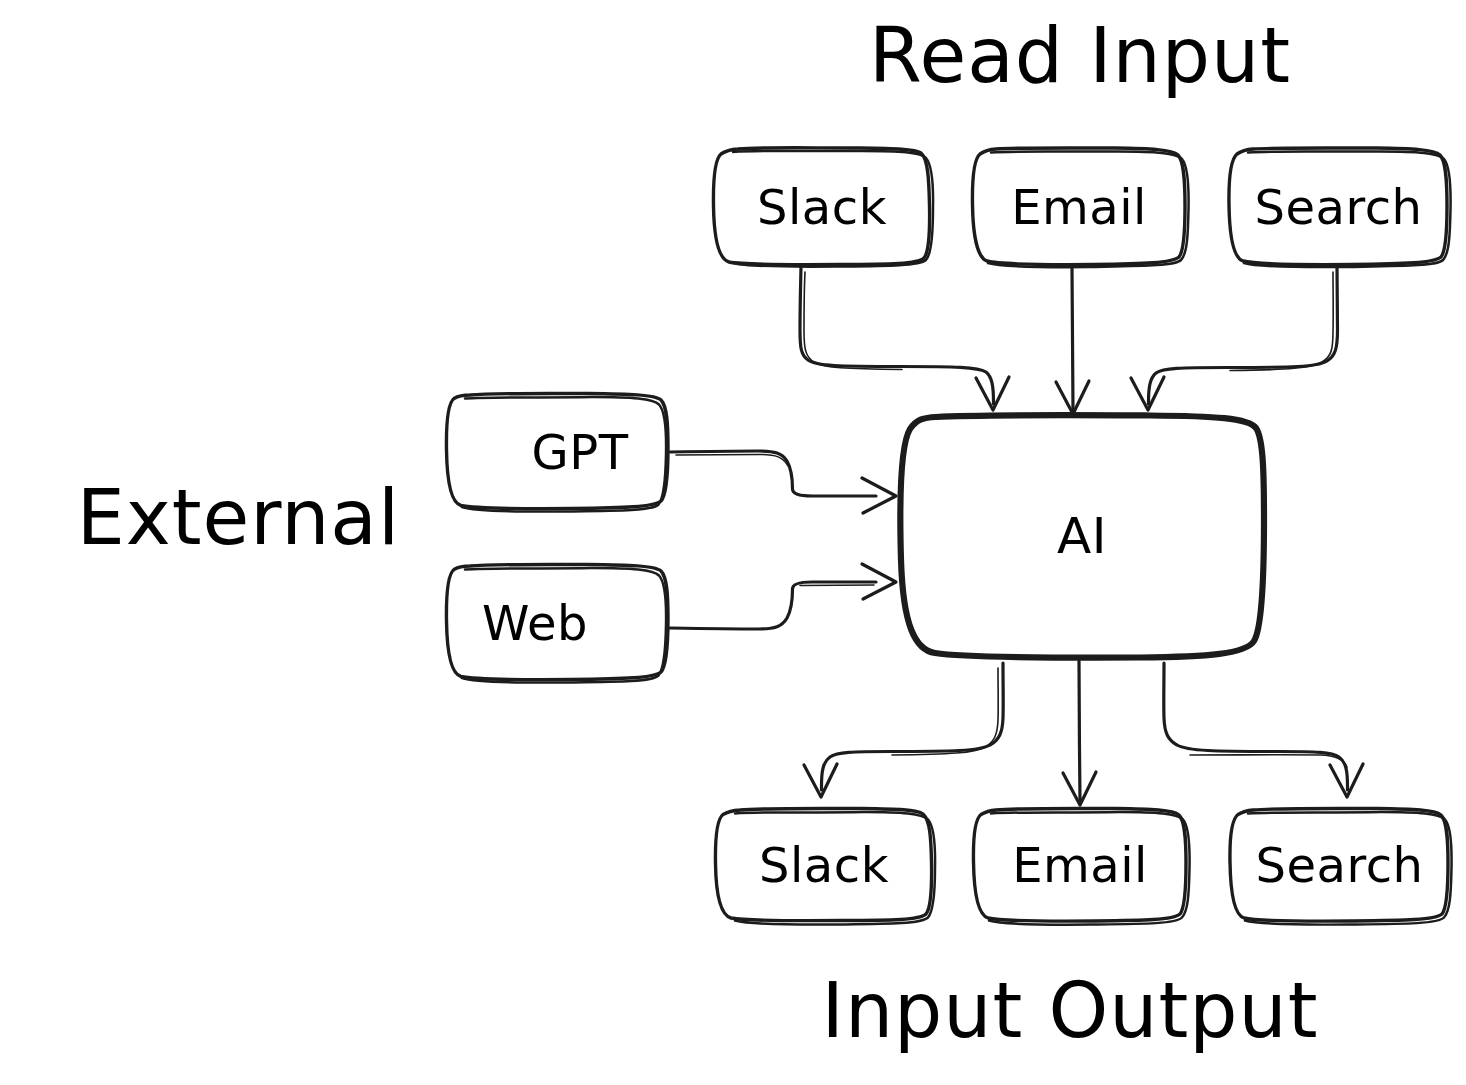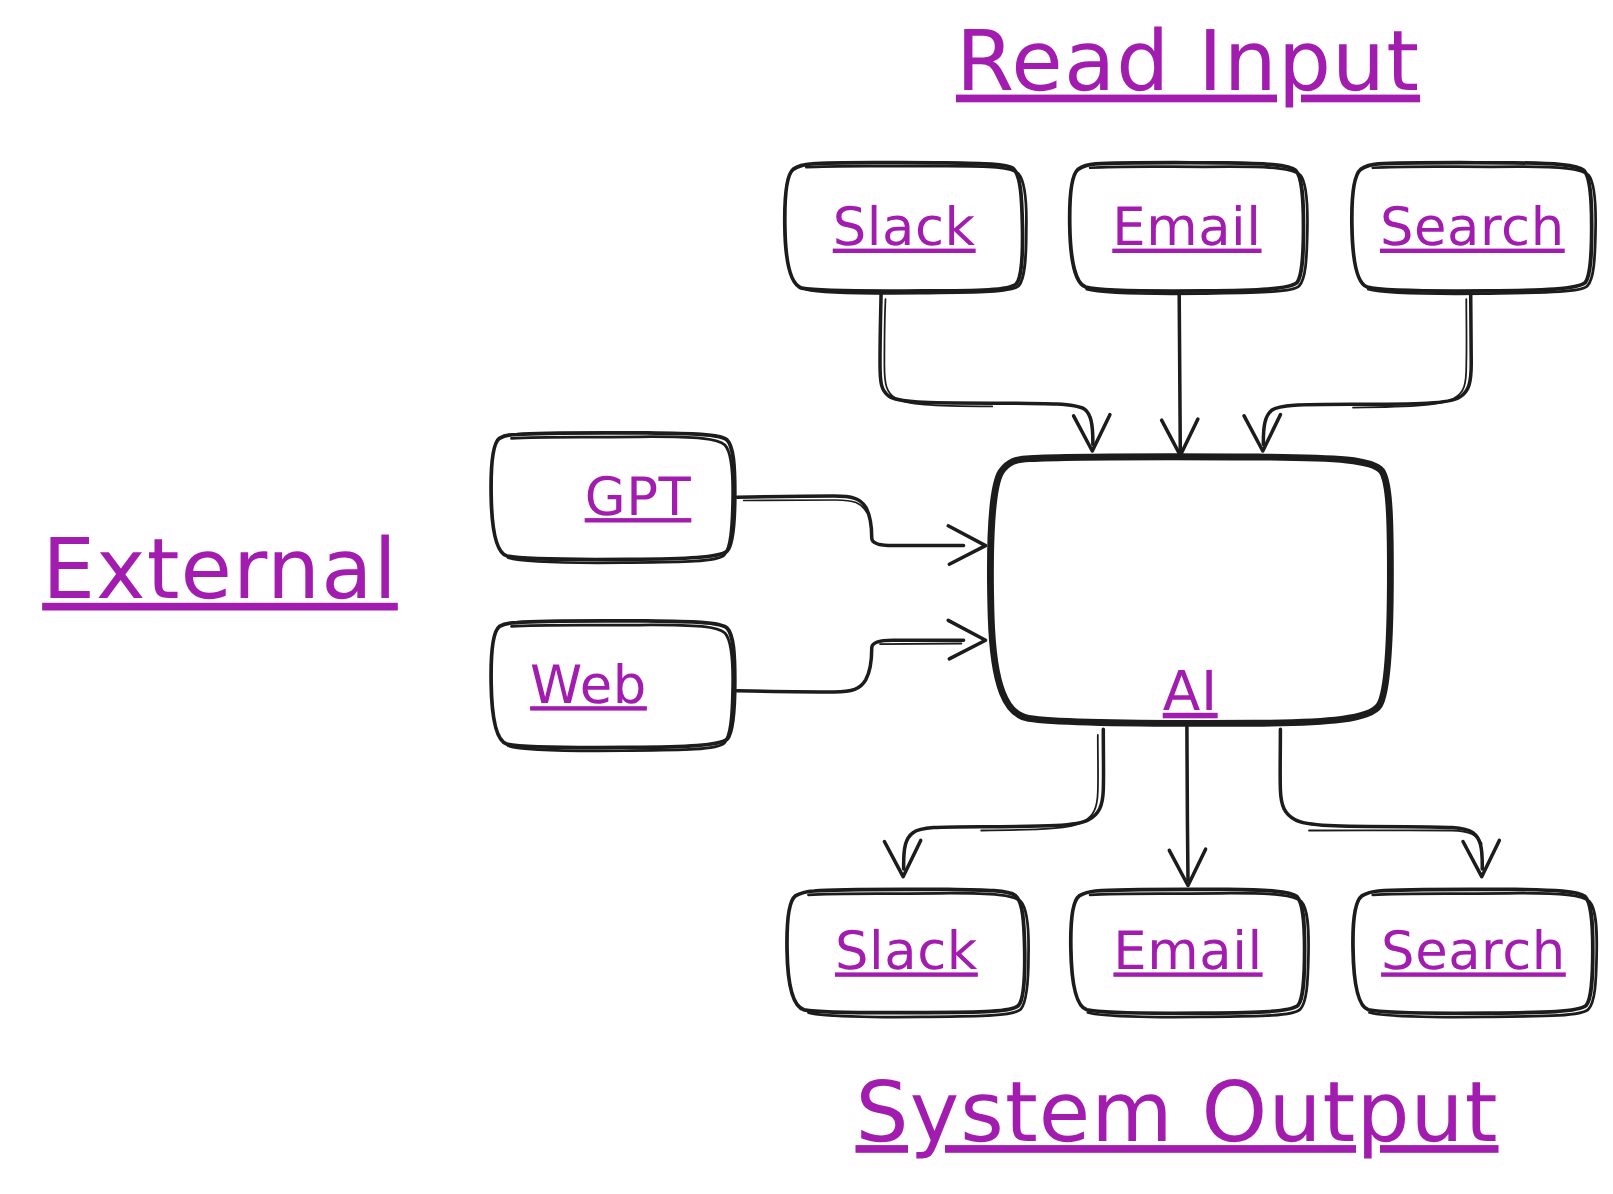--- a/index.html
+++ b/index.html
@@ -23,44 +23,42 @@
     inset: 0;
     width: 1466px;
     height: 1085px;
   }
   .node-label,
   .group-label {
     position: absolute;
     display: flex;
     align-items: center;
     justify-content: center;
-    color: #a21caf;
+    color: #000000;
     font-family: "DejaVu Sans", sans-serif;
     font-weight: 400;
     letter-spacing: 0.5px;
     white-space: pre;
     pointer-events: none;
-    text-decoration: underline;
   }
   .node-label {
     font-size: 48px;
   }
   .node-label.big {
     font-size: 50px;
     line-height: 1.18;
-    flex-direction: column;
-    justify-content: flex-end;
+    flex-direction: row;
   }
   .group-label {
     font-size: 76px;
     letter-spacing: 1px;
   }
   .group-label.two-line {
     flex-direction: column;
-    align-items: center;
+    align-items: flex-end;
     line-height: 1.12;
   }
   .hit {
     position: absolute;
   }
 </style>
 </head>
 <body>
 
 <div id="canvas">
@@ -232,21 +230,21 @@
       <use href="#arrowhead-down" x="1347" y="795"></use>
     </g>
   </svg>
 
   <div class="group-label" style="left:790px; top:0px; width:580px; height:110px;">Read Input</div>
 
   <div class="group-label two-line" style="left:0px; top:418px; width:400px; height:200px;">
     <span>External</span>
   </div>
 
-  <div class="group-label" style="left:760px; top:955px; width:620px; height:110px;">System Output</div>
+  <div class="group-label" style="left:760px; top:955px; width:620px; height:110px;">Input Output</div>
 
   <div class="node-label" style="left:713px; top:148px; width:218px; height:118px;">Slack</div>
   <div class="node-label" style="left:972px; top:148px; width:214px; height:118px;">Email</div>
   <div class="node-label" style="left:1229px; top:148px; width:219px; height:118px;">Search</div>
 
   <div class="node-label" style="left:446px; top:393px; width:268px; height:117px;">GPT</div>
   <div class="node-label" style="left:446px; top:564px; width:178px; height:117px;">Web</div>
 
   <div class="node-label big" style="left:900px; top:415px; width:364px; height:243px;">
     <span>AI</span>

